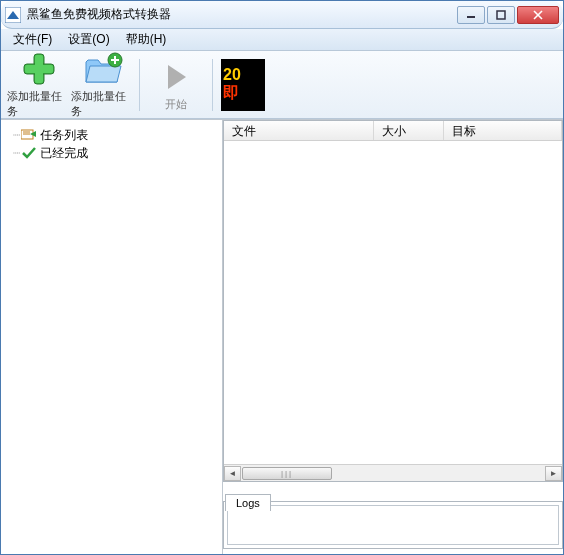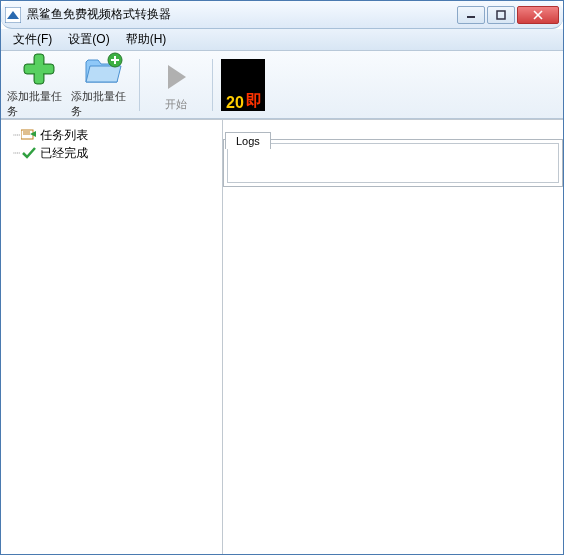--- a/index.html
+++ b/index.html
@@ -38,21 +38,21 @@
 .hscroll { height: 17px; background: #f0f0f0; border-top: 1px solid #d0d0d0; display: flex; align-items: center; }
 .hscroll .arrow { width: 17px; height: 15px; background: linear-gradient(#fdfdfd, #e0e0e0); border: 1px solid #b8b8b8; display: flex; align-items: center; justify-content: center; font-size: 8px; color: #555; }
 .hscroll .track { flex: 1; height: 15px; display: flex; align-items: center; }
 .hscroll .thumb { width: 90px; height: 13px; background: linear-gradient(#f8f8f8, #d8d8d8); border: 1px solid #a8a8a8; border-radius: 2px; margin-left: 1px; display: flex; align-items: center; justify-content: center; color: #888; font-size: 8px; letter-spacing: 2px; }
 
 .logs-pane { height: 70px; margin-top: 2px; }
 .logs-tab { display: inline-block; padding: 2px 10px; border: 1px solid #b0b8c0; border-bottom: none; background: #fff; font-size: 11px; position: relative; top: 10px; z-index: 1; margin-left: 2px; }
 .logs-body { border: 1px solid #b0b8c0; height: 48px; background: #fff; padding: 3px; }
 .logs-inner { border: 1px solid #c0c8d0; width: 100%; height: 100%; }
 
-.banner { width: 44px; height: 52px; background: #000; display: flex; flex-direction: row; align-items: flex-end; justify-content: center; margin-left: 4px; overflow: hidden; }
+.banner { width: 44px; height: 52px; background: #000; display: flex; flex-direction: column; align-items: flex-start; justify-content: center; margin-left: 4px; overflow: hidden; }
 .banner .l1 { color: #ffcc00; font-weight: bold; font-size: 16px; line-height: 1; padding-left: 2px; }
 .banner .l2 { color: #ff3300; font-weight: bold; font-size: 16px; line-height: 1.2; padding-left: 2px; }
 </style>
 </head>
 <body>
 
 <div class="window">
 
   <div class="titlebar">
     <span class="app-icon">
@@ -157,20 +157,35 @@
         <span class="tico">
           <svg width="14" height="12">
               <polyline points="1,6 5,10 13,1" fill="none" stroke="#30a040" stroke-width="2.5"></polyline>
             </svg>
         </span>
         <span>已经完成</span>
       </div>
     </div>
 
     <div class="right-area">
+      <div class="file-pane">
+        <div class="file-header">
+          <div class="col" style="width:150px">文件</div>
+          <div class="col" style="width:70px">大小</div>
+          <div class="col" style="flex:1">目标</div>
+        </div>
+        <div class="file-body"></div>
+        <div class="hscroll">
+          <div class="arrow">◄</div>
+          <div class="track">
+            <div class="thumb">|||</div>
+          </div>
+          <div class="arrow">►</div>
+        </div>
+      </div>
 
       <div class="logs-pane">
         <div class="logs-tab">Logs</div>
         <div class="logs-body">
           <div class="logs-inner"></div>
         </div>
       </div>
     </div>
   </div>
 

